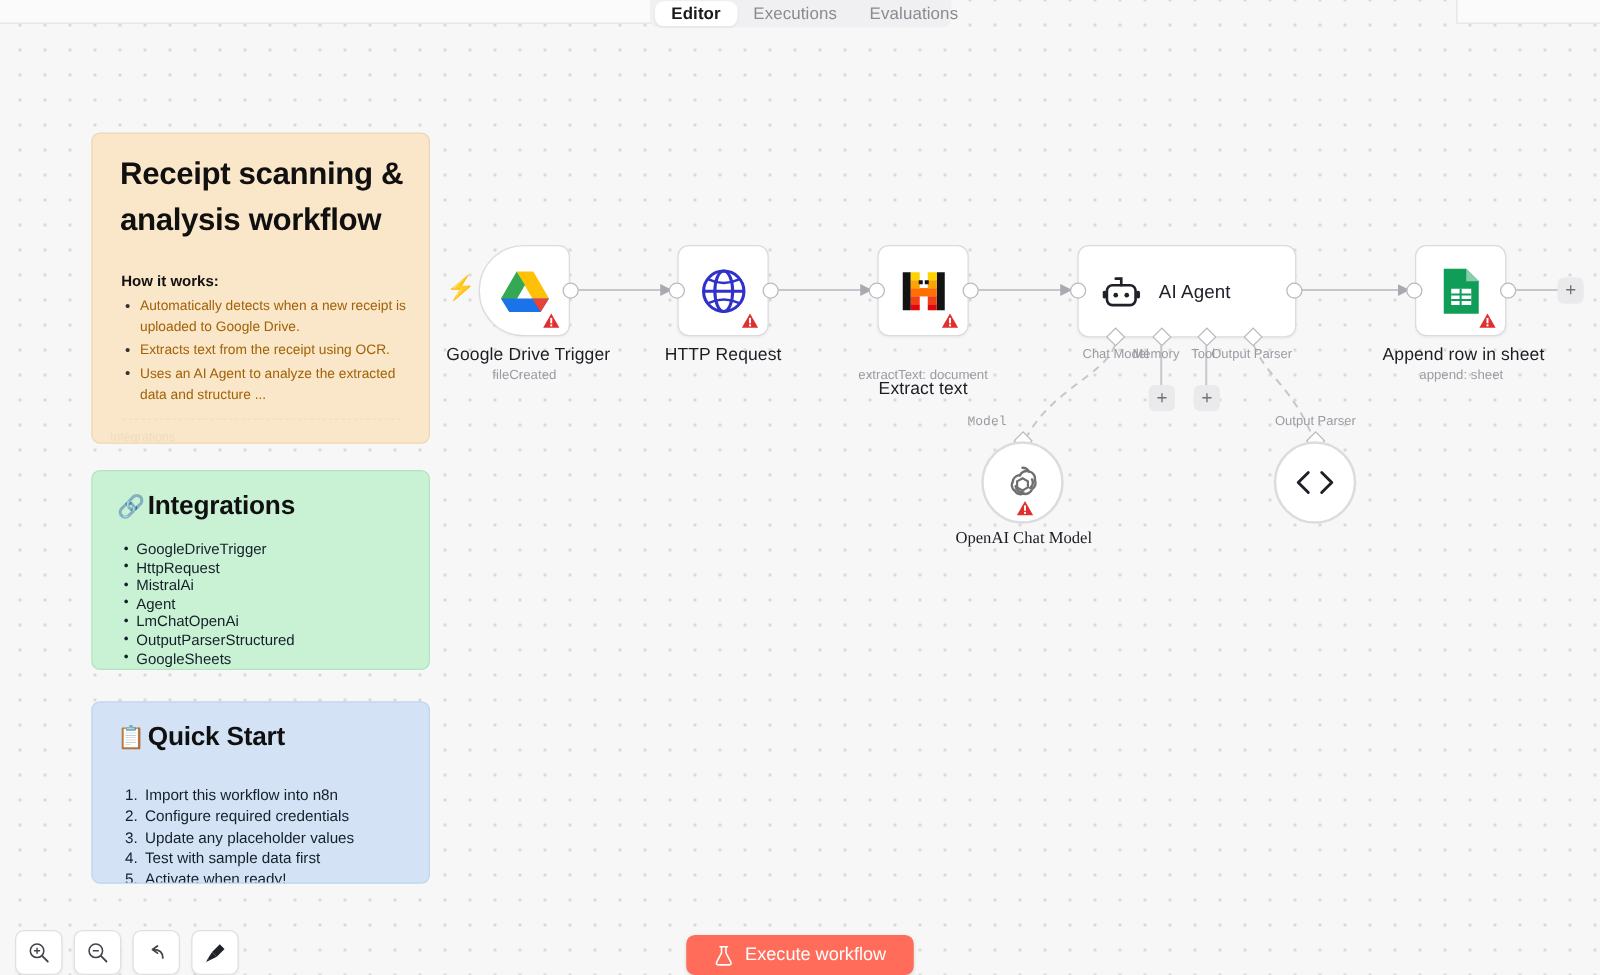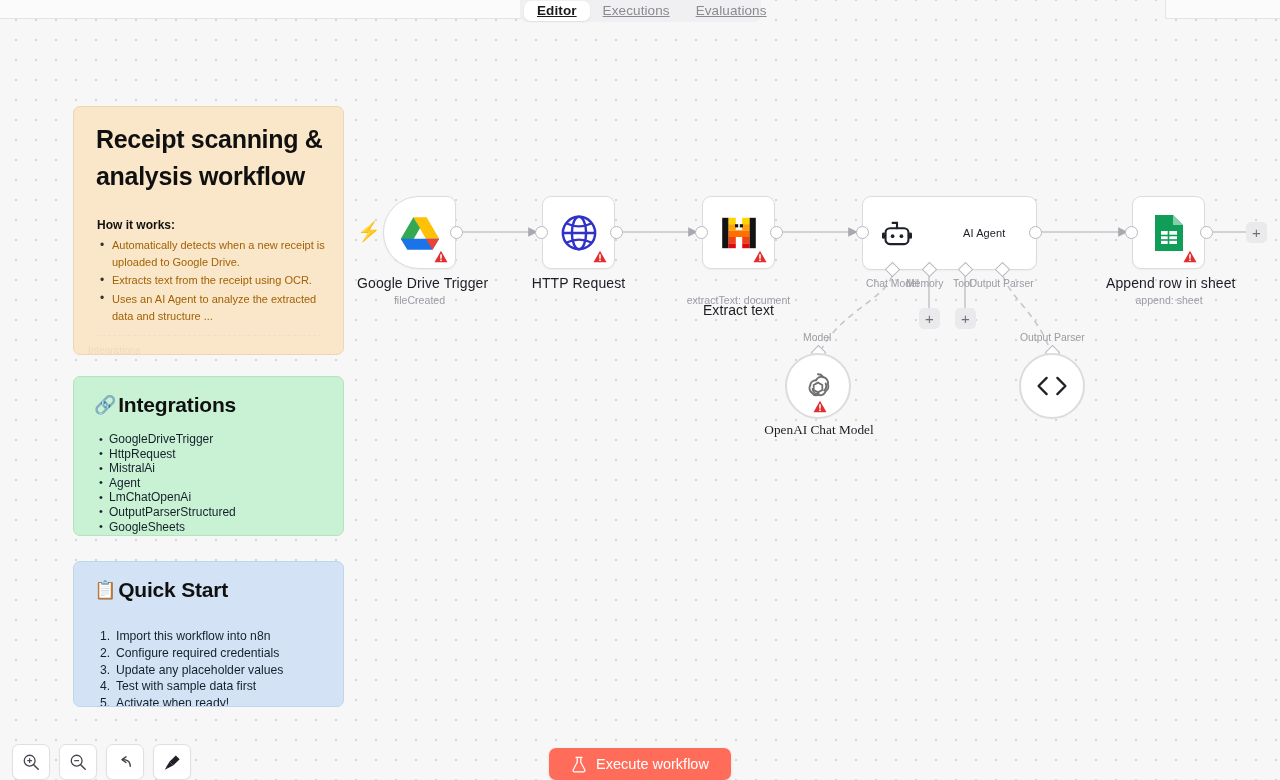--- a/index.html
+++ b/index.html
@@ -37,21 +37,21 @@
     position: absolute; left: 520px; top: 0;
     width: 241px; height: 22px;
     background: #f0f0f2;
     border-bottom-left-radius: 7px; border-bottom-right-radius: 7px;
     display: flex; align-items: flex-end;
     padding: 0 6px 0 4px;
   }
   .tab {
     font-size: 13.5px; line-height: 22px; height: 22px;
     padding: 0 13px; color: #8a8a91; letter-spacing: .1px;
-    cursor: pointer; white-space: nowrap; text-decoration: underline;
+    cursor: pointer; white-space: nowrap;
   }
   .tab.active {
     background: #ffffff; color: #1a1a1a; font-weight: 600;
     border-radius: 7px; height: 20px; line-height: 19px;
     box-shadow: 0 1px 2px rgba(0,0,0,.07);
     margin-bottom: 1px;
   }
 
   
   .sticky {
@@ -138,21 +138,21 @@
   .node.square { width: 73px; height: 73px; }
   .node.trigger {
     width: 73px; height: 73px;
     border-top-left-radius: 36px; border-bottom-left-radius: 36px;
   }
   .node.agent {
     width: 175px; height: 74px;
     justify-content: flex-start; padding-left: 19px; gap: 15px;
   }
   .node .agent-label {
-    font-size: 11px; color: #20222a; letter-spacing: .1px; margin-left: 36px;
+    font-size: 15px; color: #20222a; letter-spacing: .1px;
   }
   .node .warn {
     position: absolute; right: 7px; bottom: 5px;
     width: 14px; height: 13px;
   }
   .node-caption {
     position: absolute; text-align: center;
     font-size: 14px; color: #1c1d22; letter-spacing: .1px;
     white-space: nowrap;
   }
@@ -401,21 +401,21 @@
       <rect x="7.1" y="5" width="1.8" height="5" fill="#fff"></rect>
       <rect x="7.1" y="11" width="1.8" height="1.8" fill="#fff"></rect>
     </svg>
   </div>
   <div class="port" style="left:1125px; top:226px;"></div>
   <div class="port" style="left:1200px; top:226px;"></div>
   <div class="node-caption" style="left:1106px; top:275px; width:126px;">Append row in sheet</div>
   <div class="node-subcaption" style="left:1106px; top:294px; width:126px;">append: sheet</div>
   <div class="plusbtn" style="left:1246px; top:222px;">+</div>
 
-  <div class="port-label" style="left:803px; top:332px;">Model</div>
+  <div class="port-label" style="left:774px; top:332px;font-family:Liberation Mono, monospace;">Model</div>
   <div class="diamond" style="left:813px; top:347px;"></div>
   <div class="subnode" style="left:785px; top:353px;">
     <svg width="30" height="30" viewBox="0 0 32 32">
       <path d="M16,3.4 a6.2,6.2 0 0 1 5.4,3.1 M21.4,6.5 a6.2,6.2 0 0 1 5.1,7.4 M26.5,13.9 a6.2,6.2 0 0 1 -2.3,7.7 M24.2,21.6 a6.2,6.2 0 0 1 -7.6,3.9 M16.6,25.5 a6.2,6.2 0 0 1 -7.2,-2.4 M9.4,23.1 a6.2,6.2 0 0 1 -1.7,-7.9 M7.7,15.2 a6.2,6.2 0 0 1 6.1,-5.3" fill="none" stroke="#6f7070" stroke-width="2.1" stroke-linecap="round"></path>
       <path d="M13.8,9.9 a6.2,6.2 0 0 1 7.6,-3.4 M10.2,19.2 a6.2,6.2 0 0 0 6.6,5.4 M22.6,20.7 a6.2,6.2 0 0 0 1.6,-7.3" fill="none" stroke="#6f7070" stroke-width="2.1" stroke-linecap="round"></path>
       <path d="M16,12.4 L20.6,15 L20.6,20.2 L16,22.8 L11.4,20.2 L11.4,15 Z" fill="none" stroke="#6f7070" stroke-width="1.9"></path>
     </svg>
     <svg class="warn" viewBox="0 0 16 15">
       <path d="M8,1 L15.5,14 L0.5,14 Z" fill="#e02f2f"></path>
       <rect x="7.1" y="5" width="1.8" height="5" fill="#fff"></rect>

